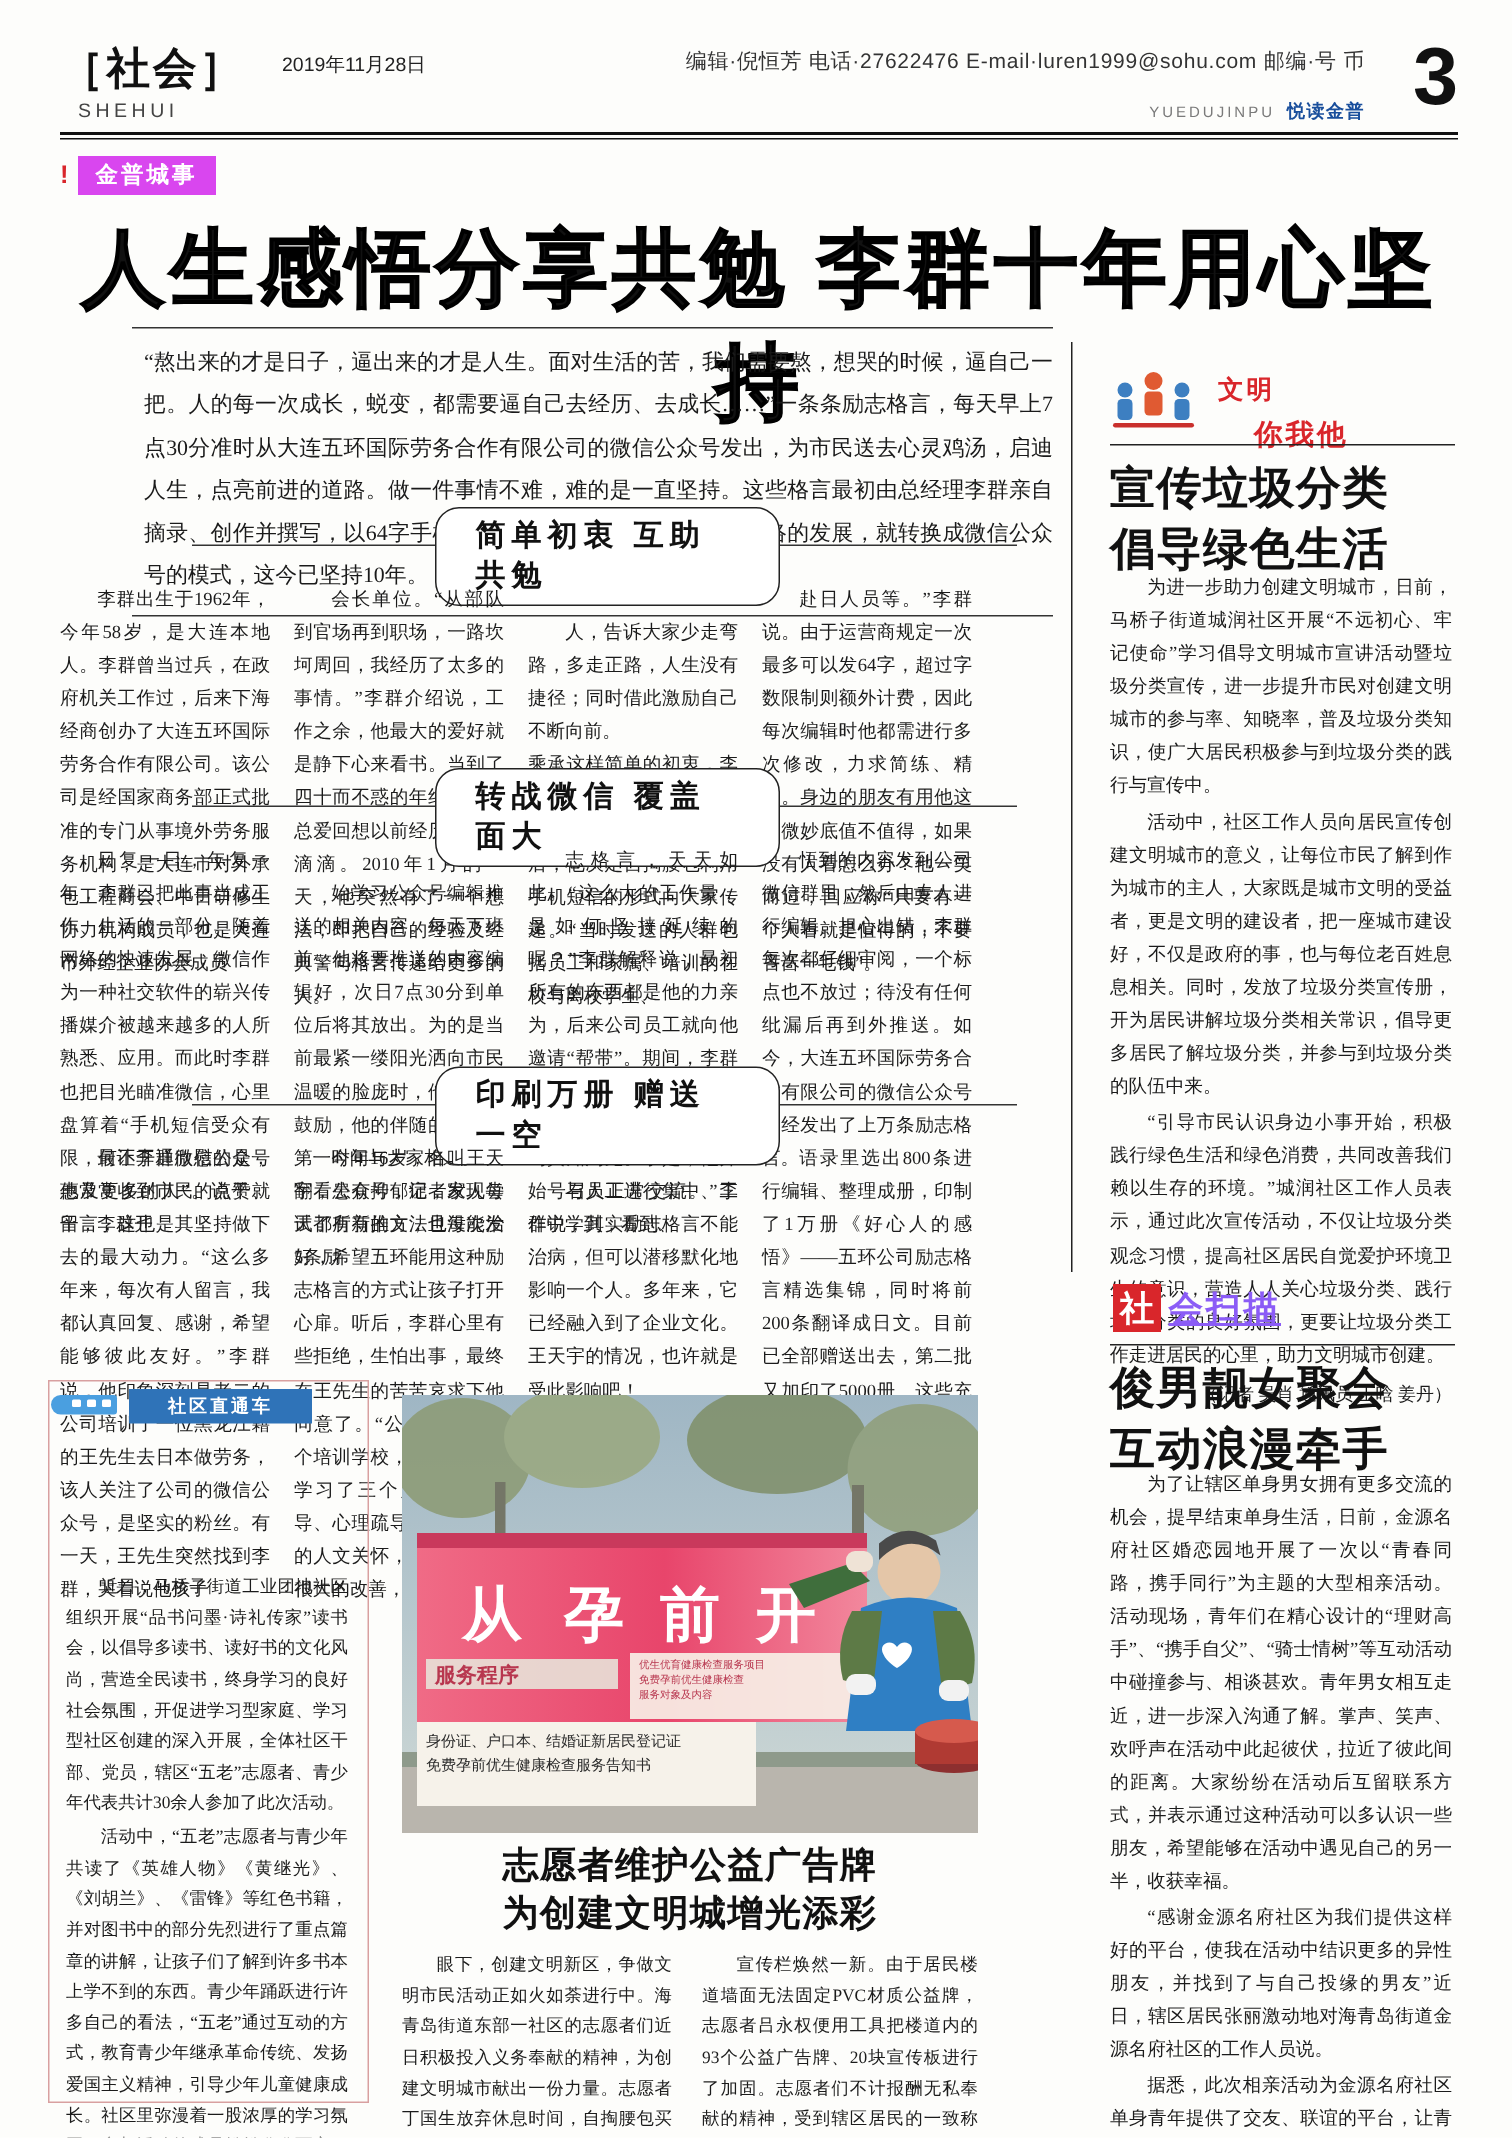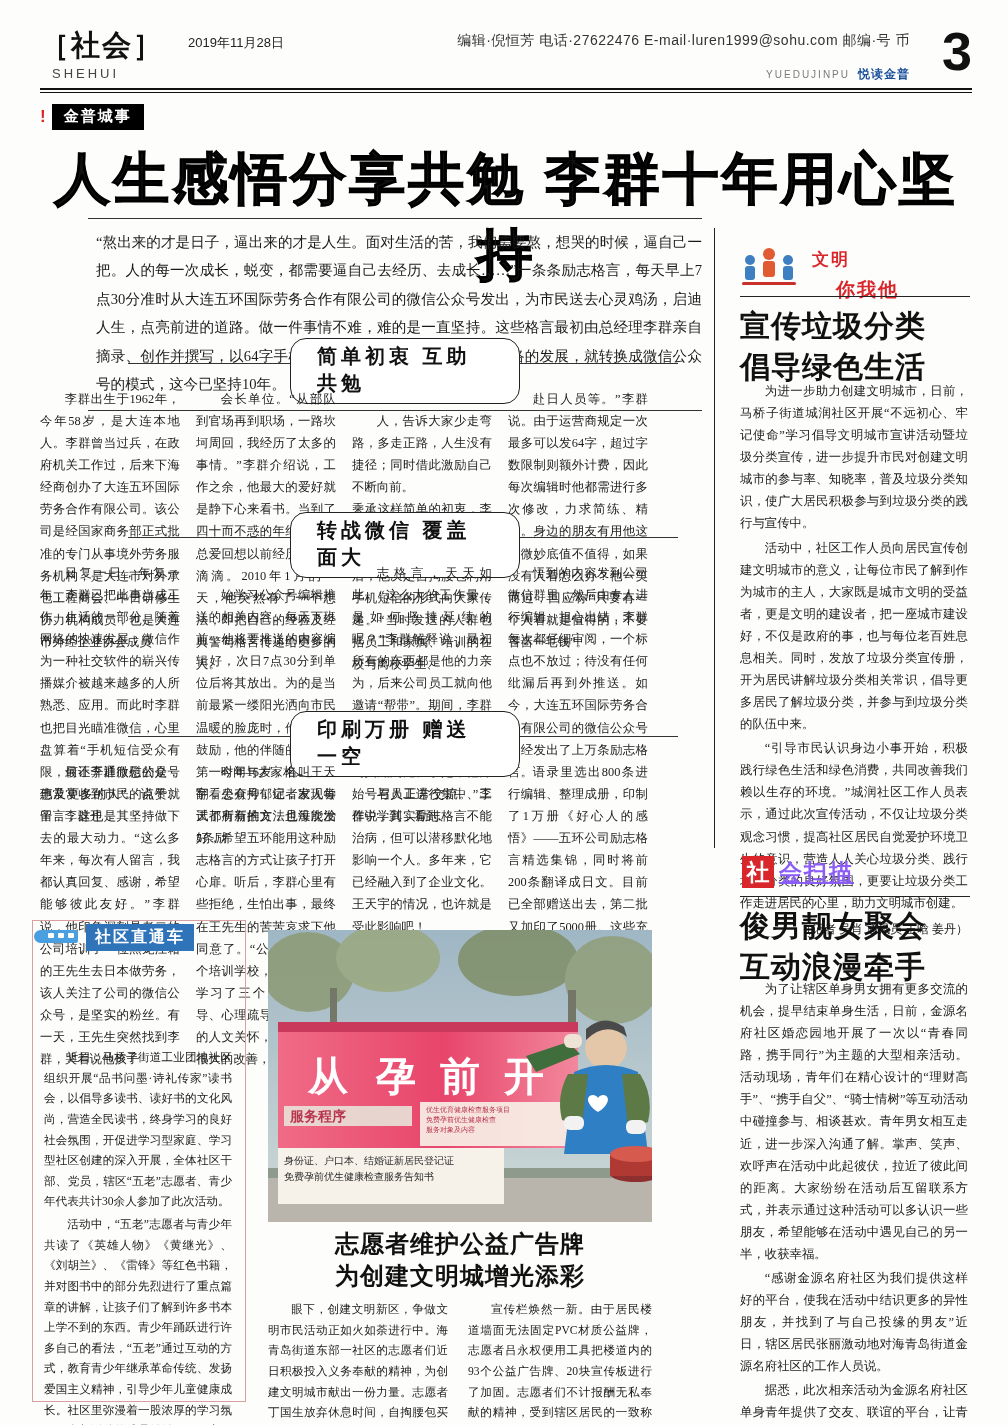--- a/index.html
+++ b/index.html
@@ -56,21 +56,21 @@
   }
   .mh-rule2{position:absolute;left:0;right:0;top:66px;height:1px;background:#111;}
 
   
   .collabel{
     position:absolute;left:40px;top:104px;
     display:flex;align-items:center;gap:6px;
   }
   .collabel .bang{color:#d9262b;font-weight:bold;font-size:17px;font-family:"Liberation Sans",sans-serif;}
   .collabel .tag{
-    background:#000000;color:#fff;font-size:15px;font-weight:bold;
+    background:#d946ef;color:#fff;font-size:15px;font-weight:bold;
     padding:3px 12px 4px;letter-spacing:2px;
     font-family:"Liberation Sans",sans-serif;
   }
 
   
   .headline{
     position:absolute;left:40px;top:142px;right:36px;
     font-family:"Liberation Sans",sans-serif;
     font-size:56px;font-weight:bold;letter-spacing:3px;
     color:#111;text-align:center;
@@ -124,21 +124,21 @@
   .bl-box{
     position:absolute;left:32px;top:920px;width:212px;height:480px;
     border:1px solid #d8a0a0;
   }
   .train-badge{
     position:absolute;left:34px;top:922px;width:210px;height:30px;
     display:flex;align-items:center;gap:6px;
   }
   .train-badge .tb-text{
     background:#2f73b8;color:#fff;font-family:"Liberation Sans",sans-serif;
-    font-size:16px;font-weight:bold;letter-spacing:2px;padding:3px 9px;
+    font-size:12px;font-weight:bold;letter-spacing:2px;padding:3px 26px;
   }
   .train-ico{width:46px;height:20px;position:relative;}
   .train-ico .body{
     position:absolute;left:0;top:3px;width:44px;height:13px;background:#4a9fe0;
     border-radius:9px 3px 3px 9px;
   }
   .train-ico .win{position:absolute;top:6px;width:6px;height:5px;background:#fff;border-radius:1px;}
   .bl-title{
     position:absolute;left:40px;top:962px;width:196px;text-align:center;
     font-family:"Liberation Sans",sans-serif;font-size:27px;font-weight:bold;

